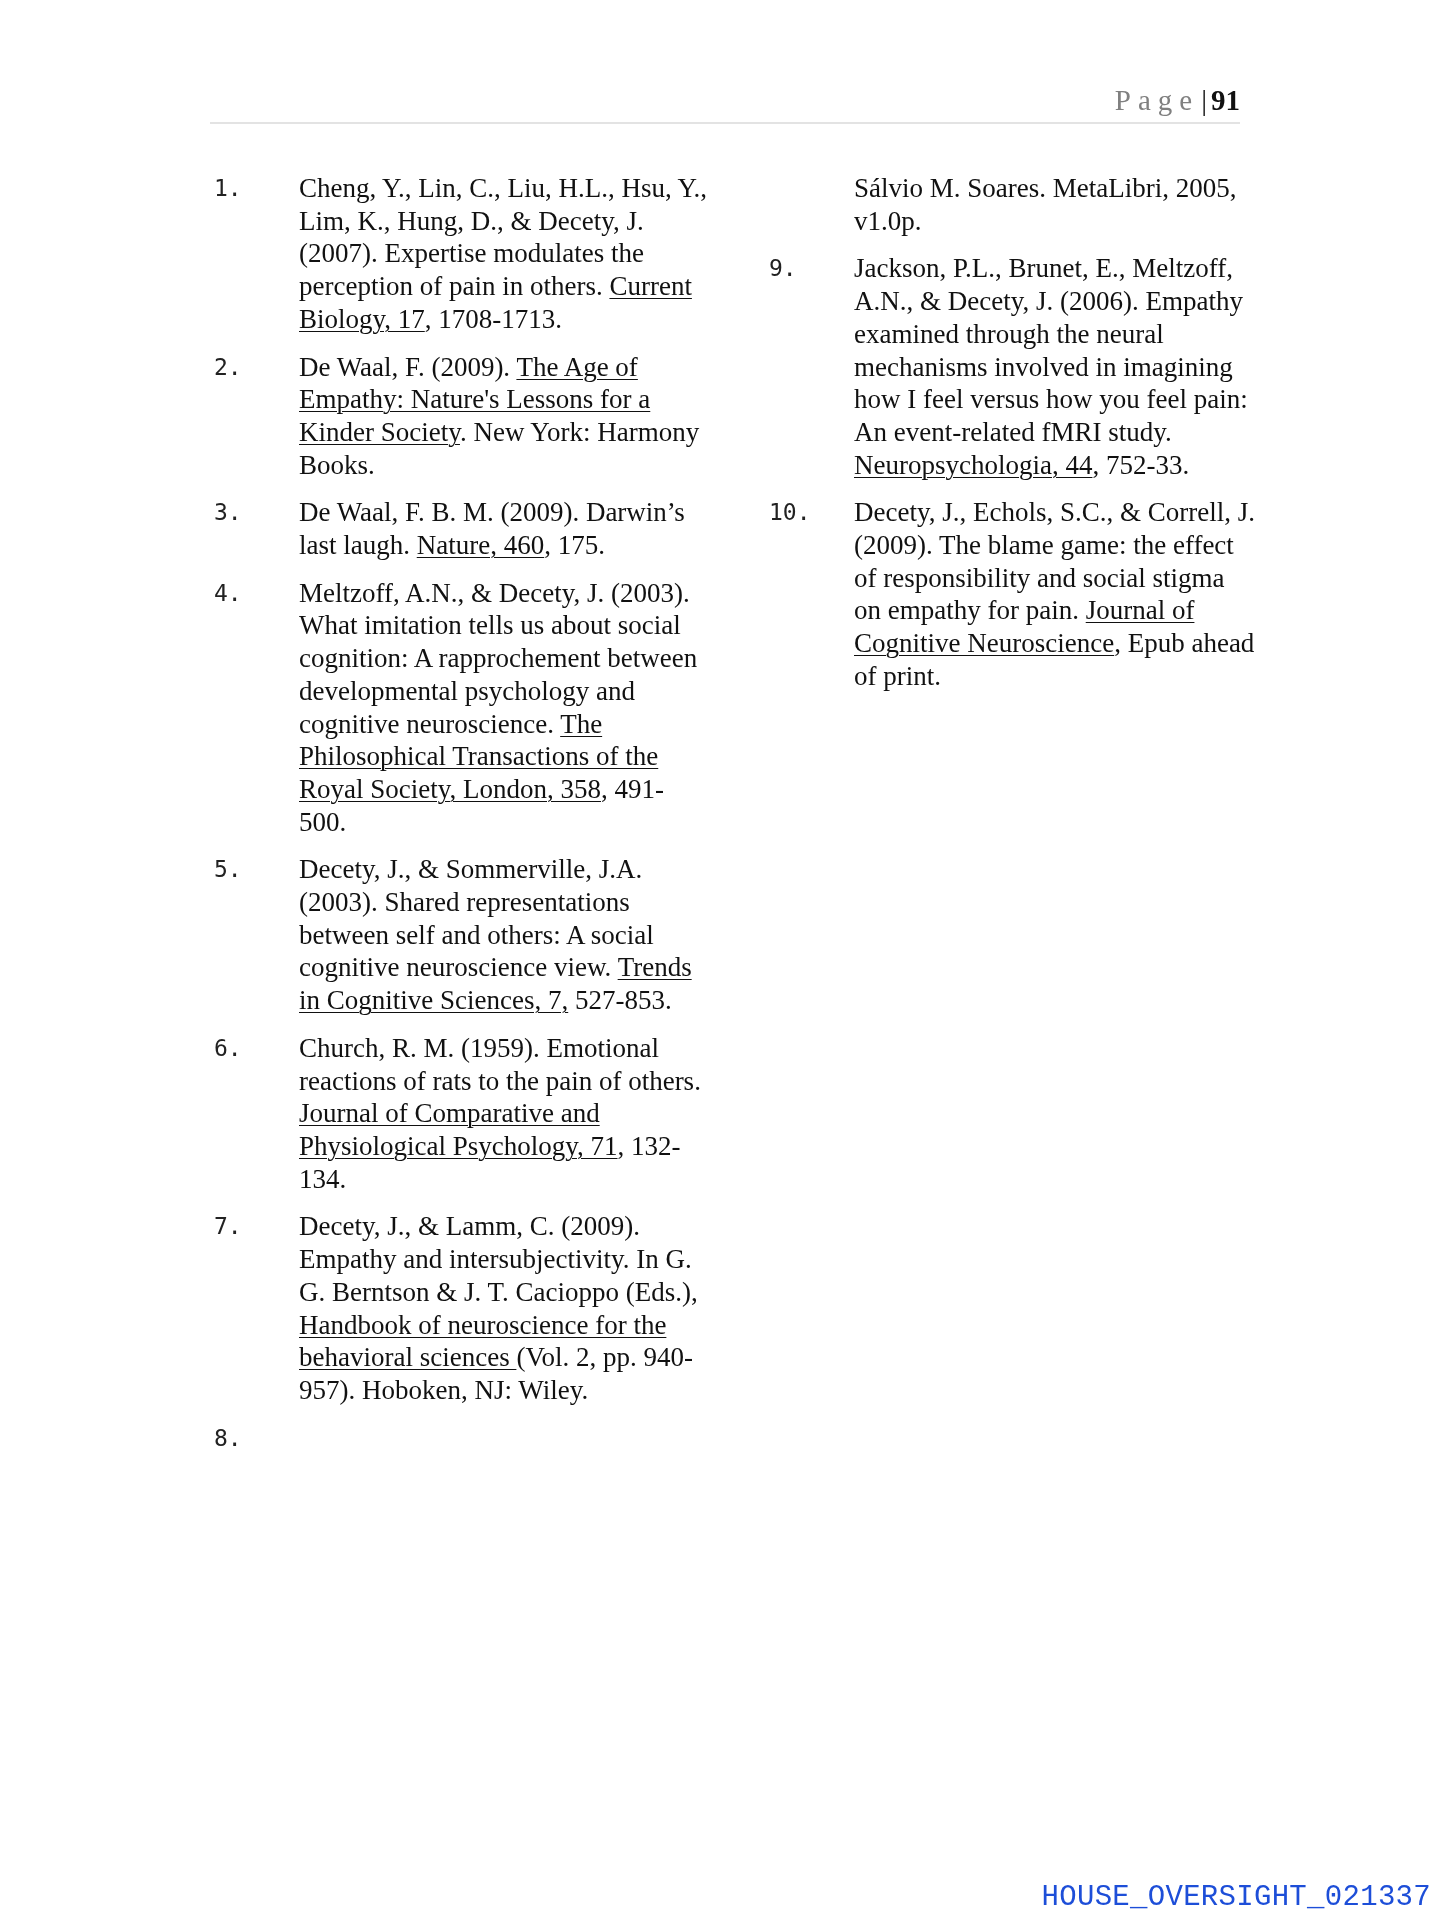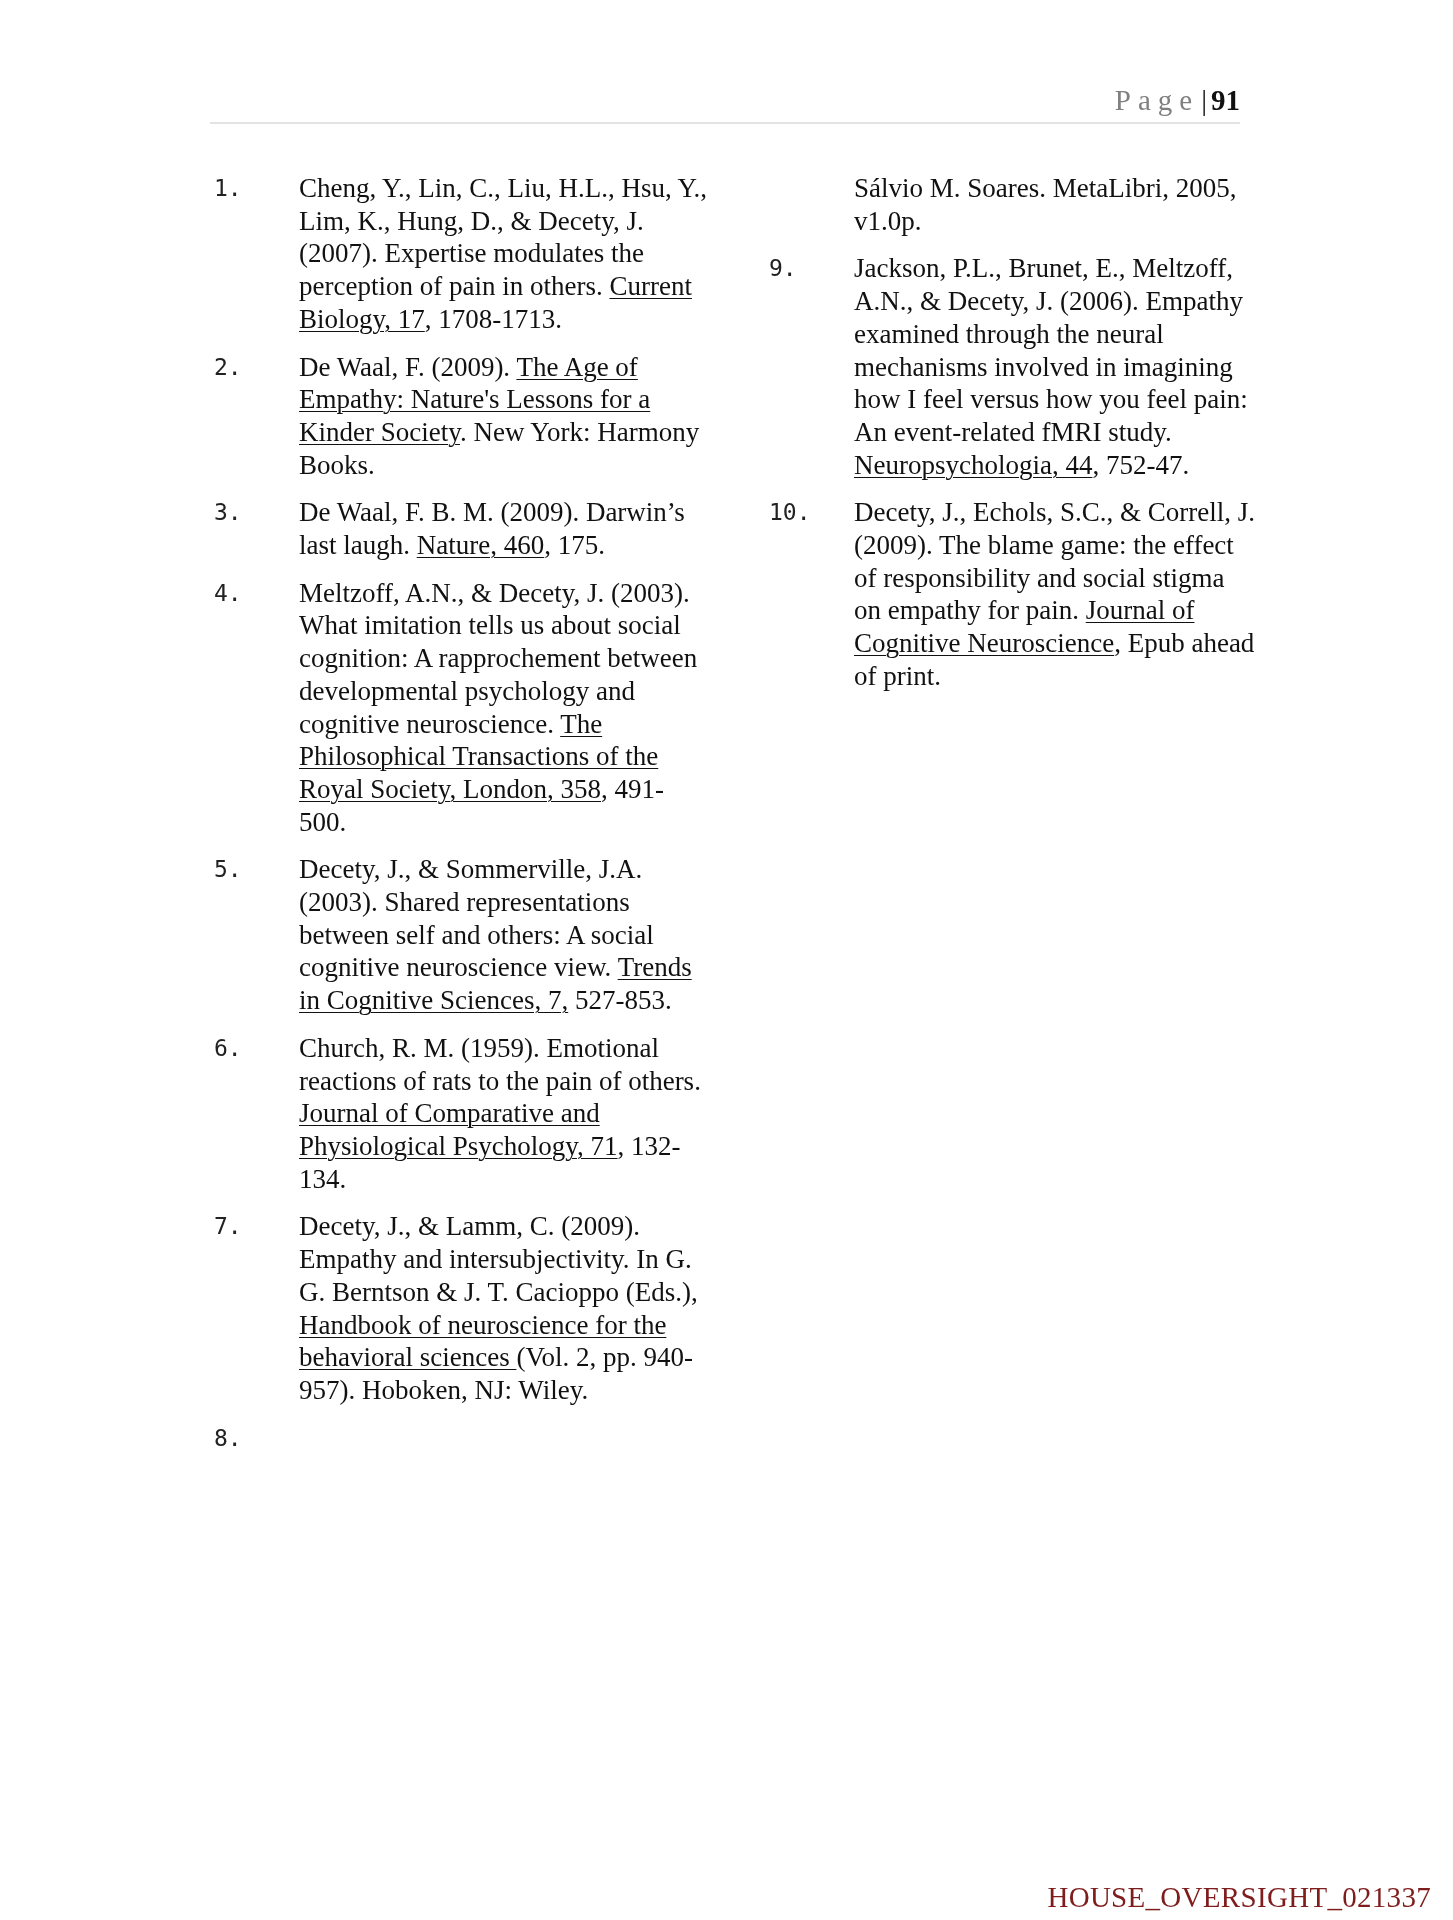--- a/index.html
+++ b/index.html
@@ -66,23 +66,23 @@
       font-size: 23px;
       line-height: 32.7px;
       color: #222222;
     }
     .ref .body { display: block; }
     .u { text-decoration: underline; text-underline-offset: 3px; text-decoration-thickness: 1px; }
     .footer-stamp {
       position: absolute;
       right: 22px;
       bottom: 6px;
-      font-family: Liberation Serif, serif;
+      font-family: Liberation Mono, monospace;
       font-size: 29px;
-      color: #7f1d1d;
+      color: #1d4ed8;
       letter-spacing: 0.3px;
     }
   </style>
 </head>
 <body>
 
 <div class="page-header">
   <div class="header-text">
     <span class="page-label">Page</span><span class="page-sep">|</span><span class="page-num">91</span>
   </div>
@@ -121,21 +121,21 @@
     <span class="num">8.</span>
   </div>
 </div>
 
 <div class="column col-right">
   <div class="ref continuation-block">
     <span class="body">Sálvio M. Soares. MetaLibri, 2005, v1.0p.</span>
   </div>
   <div class="ref">
     <span class="num">9.</span>
-    <span class="body"><span>Jackson, P.L., Brunet, E., Meltzoff, A.N., &amp; Decety, J. (2006). Empathy examined through the neural mechanisms involved in imagining how I feel versus how you feel pain: An event-related fMRI study. </span><span class="u">Neuropsychologia, 44</span><span>, 752-47.</span></span>
+    <span class="body"><span>Jackson, P.L., Brunet, E., Meltzoff, A.N., &amp; Decety, J. (2006). Empathy examined through the neural mechanisms involved in imagining how I feel versus how you feel pain: An event-related fMRI study. </span><span class="u">Neuropsychologia, 44</span><span>, 752-33.</span></span>
   </div>
   <div class="ref">
     <span class="num">10.</span>
     <span class="body"><span>Decety, J., Echols, S.C., &amp; Correll, J. (2009). The blame game: the effect of responsibility and social stigma on empathy for pain. </span><span class="u">Journal of Cognitive Neuroscience</span><span>, Epub ahead of print.</span></span>
   </div>
 </div>
 
 <div class="footer-stamp">HOUSE_OVERSIGHT_021337</div>
 
 </body></html>

